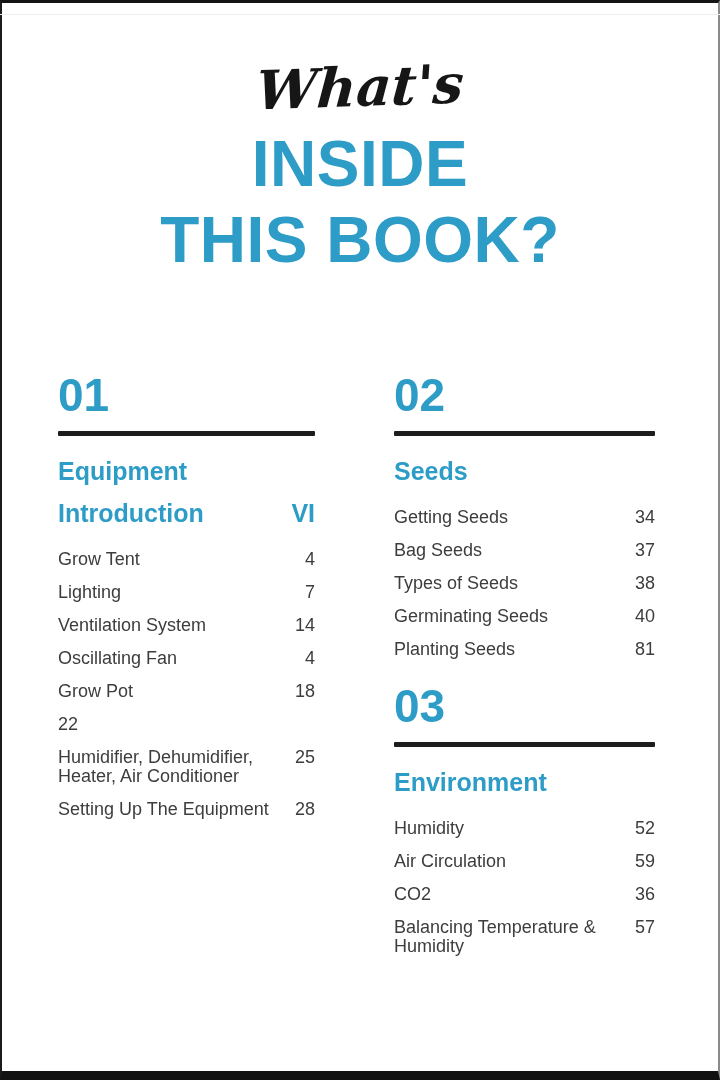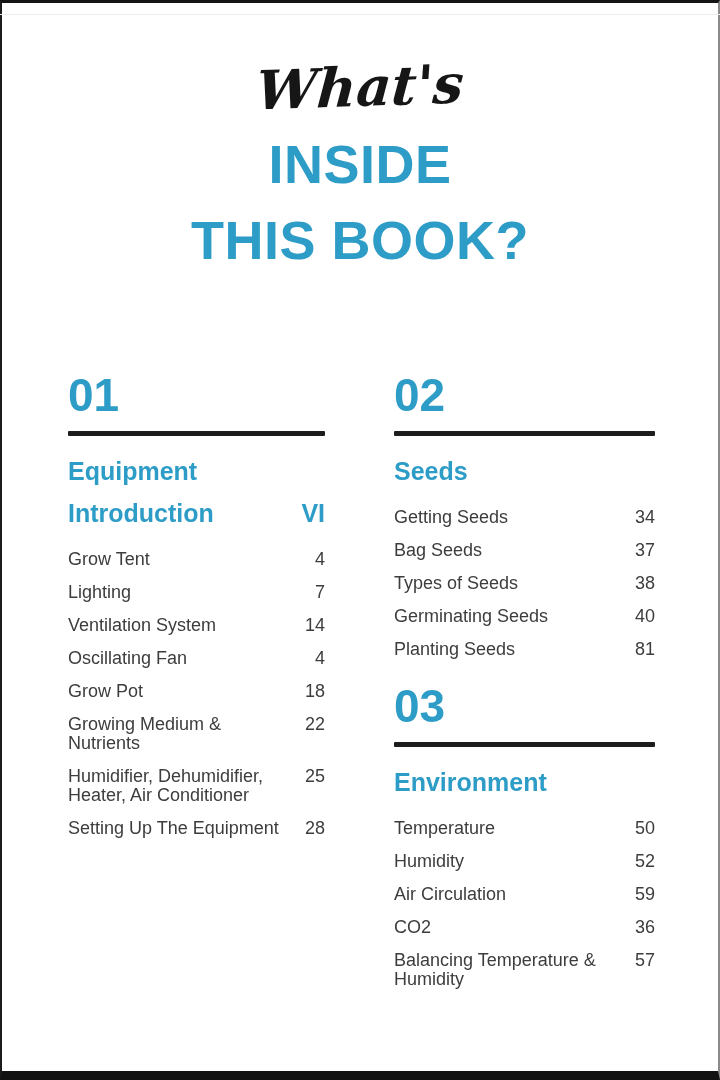--- a/index.html
+++ b/index.html
@@ -35,28 +35,28 @@
     font-weight: 600;
     font-size: 54px;
     line-height: 66px;
     color: #161616;
     transform: skewX(-6deg) rotate(-2deg);
   }
   .title-main {
     margin-top: 6px;
     color: var(--accent);
     font-weight: 700;
-    font-size: 54px;
+    font-size: 64px;
     line-height: 76px;
     letter-spacing: 0.5px;
   }
 
   
   .col { position: absolute; top: 372px; }
-  .col-left  { left: 68px;  width: 257px; }
+  .col-left  { left: 58px;  width: 257px; }
   .col-right { left: 394px; width: 261px; }
 
   .section + .section { margin-top: 24px; }
 
   .section-number {
     color: var(--accent);
     font-weight: 700;
     font-size: 46px;
     line-height: 46px;
   }
@@ -128,21 +128,20 @@
         </div>
         <div class="item-row">
           <span class="item-label">Oscillating Fan</span>
           <span class="item-page">4</span>
         </div>
         <div class="item-row">
           <span class="item-label">Grow Pot</span>
           <span class="item-page">18</span>
         </div>
         <div class="item-row">
-          <span class="item-label">Growing Medium &amp; Nutrients</span>
           <span class="item-page">22</span>
         </div>
         <div class="item-row">
           <span class="item-label">Humidifier, Dehumidifier, Heater, Air Conditioner</span>
           <span class="item-page">25</span>
         </div>
         <div class="item-row">
           <span class="item-label">Setting Up The Equipment</span>
           <span class="item-page">28</span>
         </div>
@@ -187,24 +186,20 @@
     <div class="section-number">03</div>
     <div class="section-rule"></div>
     <div class="section-headings">
         <div class="heading-row">
           <span class="item-label">Environment</span>
           <span class="item-page"></span>
         </div>
       </div>
     <div class="section-items">
         <div class="item-row">
-          <span class="item-label">Temperature</span>
-          <span class="item-page">50</span>
-        </div>
-        <div class="item-row">
           <span class="item-label">Humidity</span>
           <span class="item-page">52</span>
         </div>
         <div class="item-row">
           <span class="item-label">Air Circulation</span>
           <span class="item-page">59</span>
         </div>
         <div class="item-row">
           <span class="item-label">CO2</span>
           <span class="item-page">36</span>

